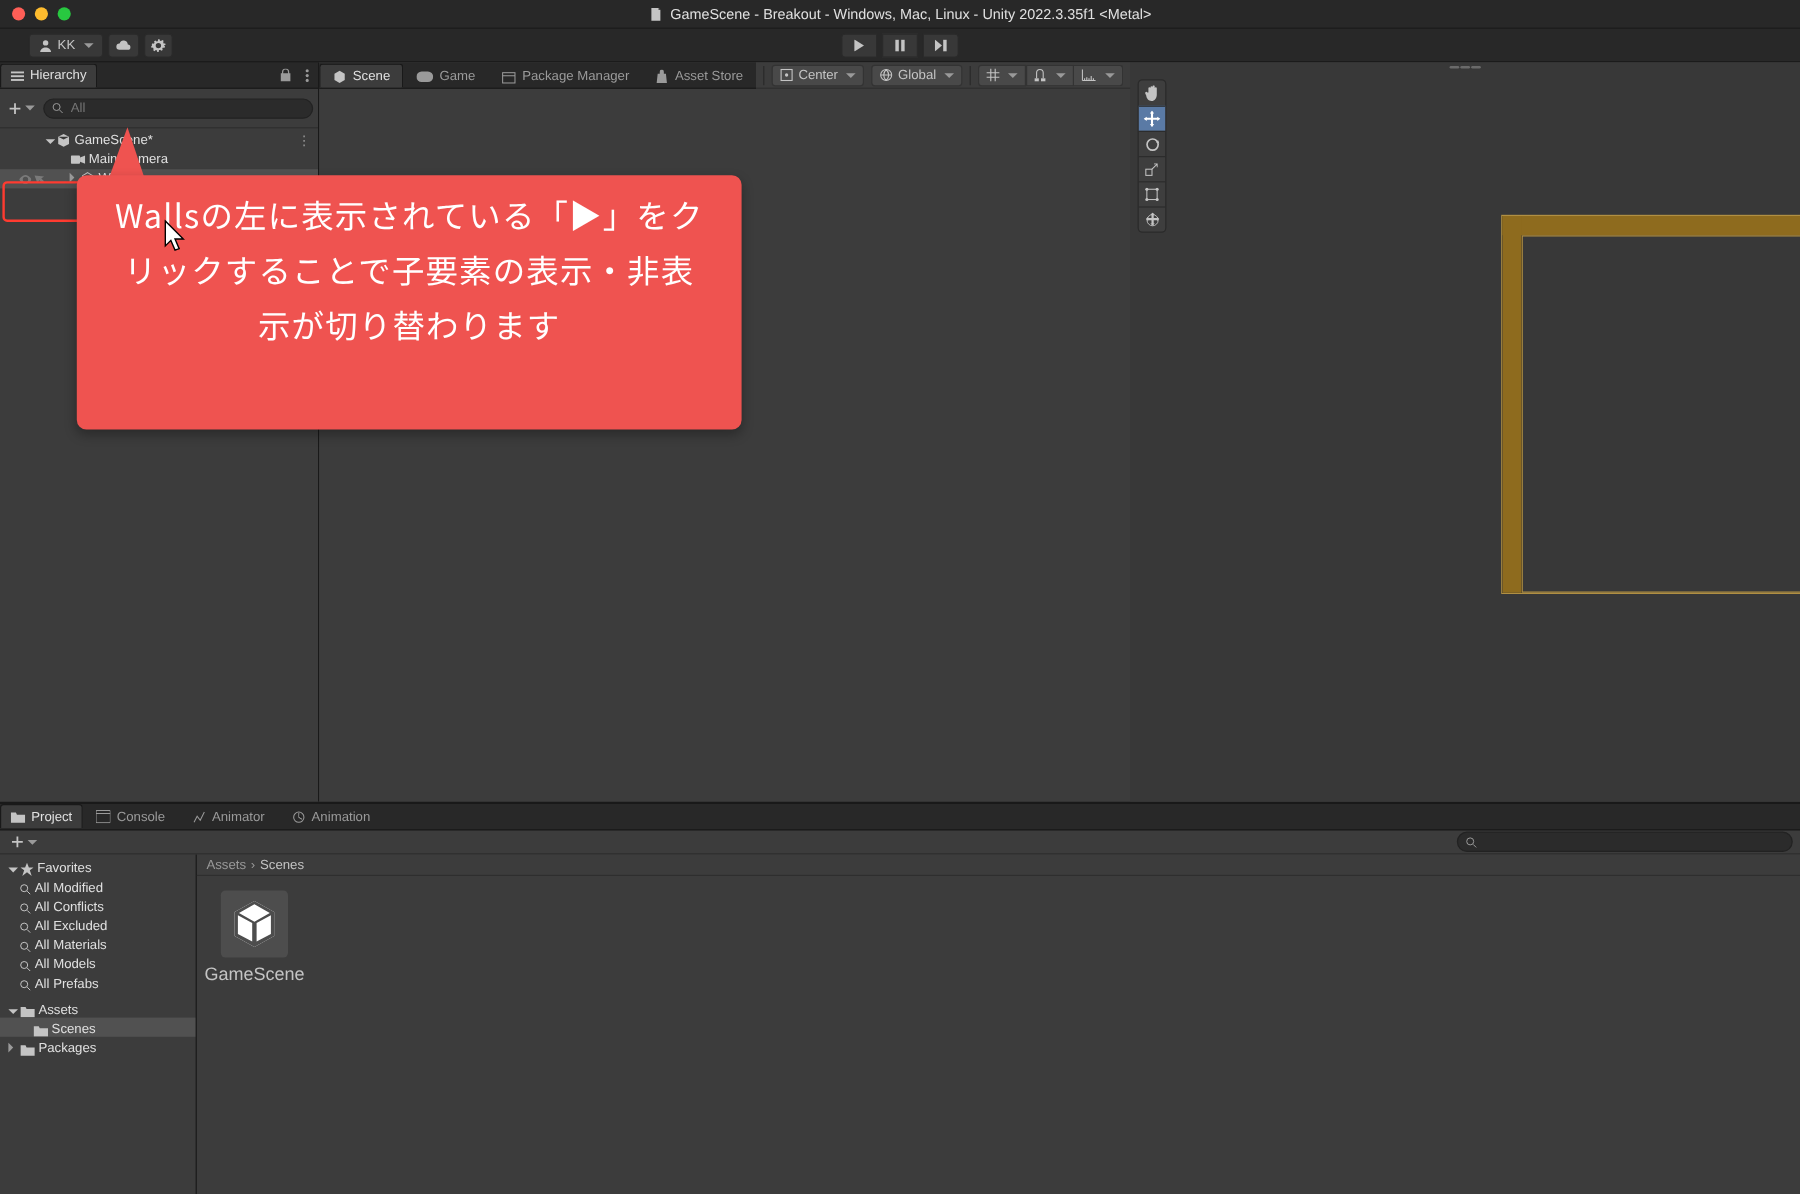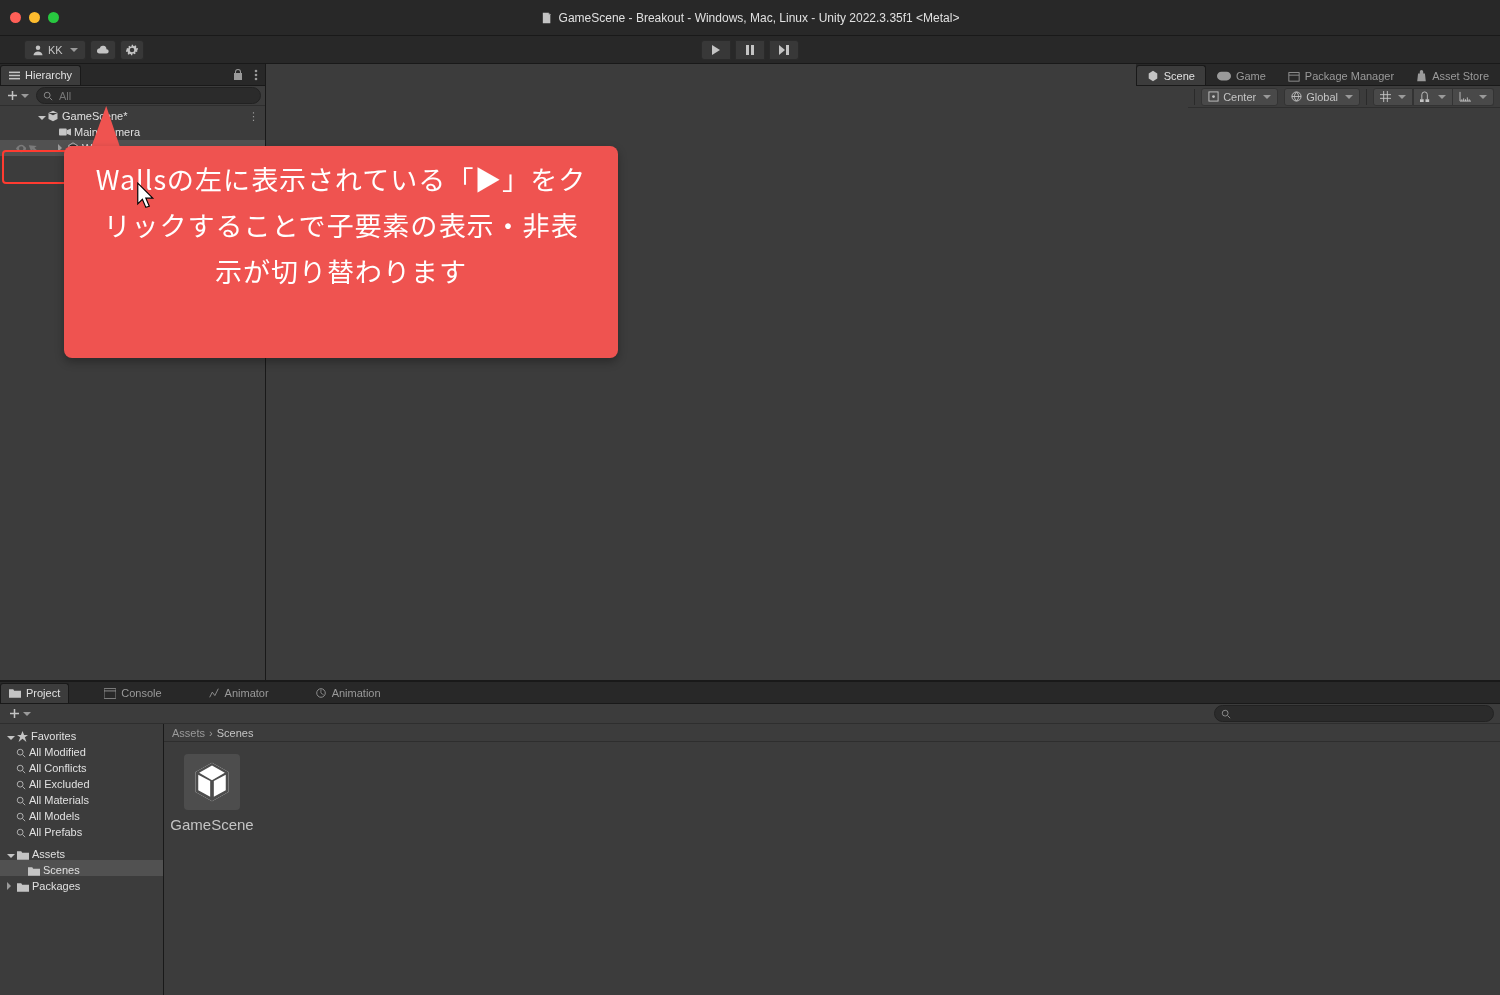--- a/index.html
+++ b/index.html
@@ -27,21 +27,21 @@
     font-size: 12px;
     background: var(--bg-darkest);
     color: var(--text);
     overflow: hidden;
     user-select: none;
   }
   svg { display: block; }
 
   
   .titlebar {
-    height: 36px;
+    height: 24px;
     background: var(--bg-darker);
     display: flex;
     align-items: center;
     position: relative;
     border-bottom: 1px solid var(--divider);
   }
   .traffic-lights { display:flex; gap:8px; padding-left:10px; }
   .dot { width:11px; height:11px; border-radius:50%; }
   .dot.red{background:#ff5f57;} .dot.yellow{background:#febc2e;} .dot.green{background:#28c840;}
   .titlebar-title {
@@ -95,21 +95,21 @@
   .panel-tab {
     height:20px; display:flex; align-items:center; gap:5px;
     background: var(--bg-panel); padding:0 8px;
     border-top-left-radius:3px; border-top-right-radius:3px;
     font-size:11px; color:var(--text-bright);
     border:1px solid var(--divider); border-bottom:none;
   }
   .panel-tabrow .spacer{flex:1;}
   .tab-icon-btn { width:18px; height:18px; display:flex;align-items:center;justify-content:center;color:var(--text-dim);cursor:pointer;}
   .hierarchy-toolbar {
-    height:20px; display:flex; align-items:center; padding:0 4px; gap:4px;
+    height:33px; display:flex; align-items:center; padding:0 4px; gap:4px;
     border-bottom:1px solid #2e2e2e;
   }
   .tb-add {
     display:flex; align-items:center; color:var(--text); cursor:pointer; padding:0 3px;
   }
   .h-search {
     flex:1; height:17px; background:#2b2b2b; border:1px solid #222; border-radius:9px;
     display:flex; align-items:center; padding:0 6px; gap:4px; color:var(--text-dim);
     font-size:11px;
   }
@@ -133,23 +133,22 @@
   .highlight-box{
     position:absolute; left:2px; top:44px; width:254px; height:34px;
     border:2px solid #ff3b30; border-radius:4px; pointer-events:none;
   }
   .cursor {
     position:absolute; left:134px; top:76px; pointer-events:none; z-index:30;
   }
 
   
   .sceneview {
-    flex:1; display:flex; flex-direction:column; background: var(--bg-panel);
+    flex:1; display:flex; flex-direction:row; background: var(--bg-panel);
     position:relative;
-    align-items:flex-end;
   }
   .scene-tabrow {
     height:22px; background: var(--bg-darker); display:flex; align-items:flex-end;
     border-bottom:1px solid var(--divider);
   }
   .scene-tab {
     height:20px; display:flex; align-items:center; gap:5px; padding:0 10px;
     font-size:11px; color:var(--text-dim); cursor:pointer;
     border:1px solid transparent; border-bottom:none;
   }
@@ -222,23 +221,22 @@
     border-bottom: 100px solid var(--callout);
     transform: skewX(-20deg);
   }
 
   
   .bottom{
     height:327px; display:flex; flex-direction:column; background:var(--bg-panel);
     border-top:2px solid var(--divider);
   }
   .bottom-tabrow{
-    height:22px; background:var(--bg-darker); display:flex; align-items:center;
+    height:22px; background:var(--bg-darker); display:flex; align-items:flex-start;
     border-bottom:1px solid var(--divider);
-    gap:24px;
   }
   .bottom-toolbar{
     height:20px; display:flex; align-items:center; padding:0 6px; gap:6px;
     border-bottom:1px solid #2e2e2e; position:relative;
   }
   .bottom-search{
     position:absolute; right:6px; width:280px; height:17px; background:#2b2b2b;
     border:1px solid #222; border-radius:9px; display:flex; align-items:center;
     padding:0 6px; gap:4px;
   }

